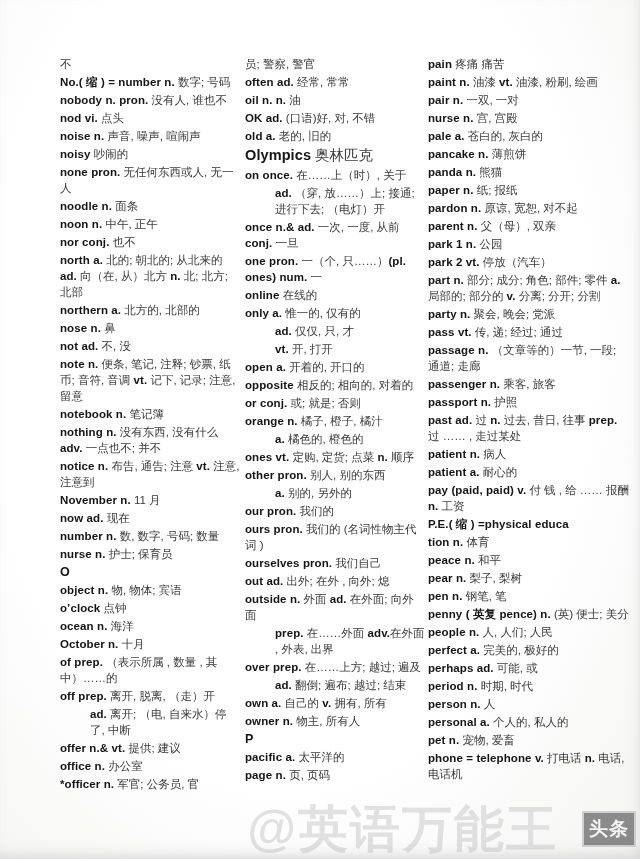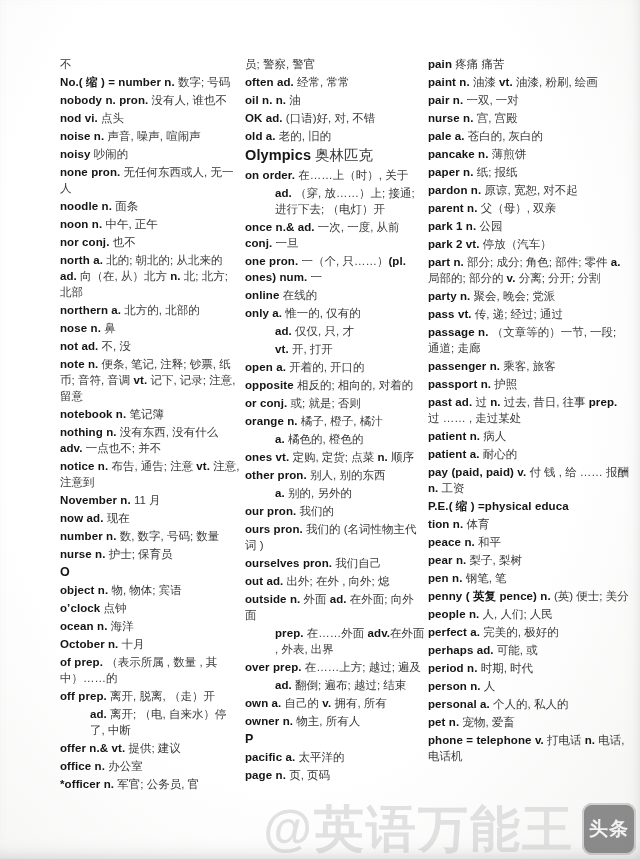--- a/index.html
+++ b/index.html
@@ -33,36 +33,36 @@
     font-weight:bold;
     color:#151515;
     letter-spacing:.1px;
   }
   p.entry.indent{padding-left:30px;}
   p.entry.big{font-size:14.5px;line-height:19px;}
   p.entry.header{font-weight:bold;color:#151515;font-size:12.5px;margin-top:2px;}
   .watermark{
     position:absolute;
     right:4px;bottom:2px;
-    display:flex;align-items:center;gap:8px;
+    display:flex;align-items:center;gap:24px;
     pointer-events:none;
   }
   .wm-text{
     font-size:50px;
     font-weight:bold;
     color:rgba(175,175,175,0.38);
     text-shadow:0 0 1px rgba(255,255,255,0.8);
     letter-spacing:2px;
     line-height:56px;
     white-space:nowrap;
   }
   .wm-badge{
-    width:54px;height:52px;
+    width:54px;height:36px;
     background:#8b8b8b;
-    border-radius:10px;
+    border-radius:2px;
     display:flex;align-items:center;justify-content:center;
     color:#f2f2f2;
     font-size:19px;font-weight:bold;
     letter-spacing:1px;
     box-shadow:0 0 0 2px rgba(255,255,255,0.6) inset;
   }
   .photo-edge{
     position:absolute;left:0;top:0;right:0;bottom:0;
     box-shadow:inset 0 -14px 18px -14px rgba(120,120,120,0.35),
                inset -10px 0 16px -12px rgba(150,150,150,0.25);
@@ -108,21 +108,21 @@
       <p class="entry"><span class="w">office n.</span><span>  办公室</span></p>
       <p class="entry"><span class="w">*officer  n.</span><span>  军官; 公务员, 官</span></p>
     </div>
   <div class="col col-1">
       <p class="entry"><span>员; 警察, 警官</span></p>
       <p class="entry"><span class="w">often ad.</span><span>  经常, 常常</span></p>
       <p class="entry"><span class="w">oil n. n.</span><span>  油</span></p>
       <p class="entry"><span class="w">OK   ad.</span><span>  (口语)好, 对, 不错</span></p>
       <p class="entry"><span class="w">old a.</span><span>  老的, 旧的</span></p>
       <p class="entry big"><span class="w">Olympics</span><span>  奥林匹克</span></p>
-      <p class="entry"><span class="w">on  order.</span><span>  在……上（时）, 关于</span></p>
+      <p class="entry"><span class="w">on  once.</span><span>  在……上（时）, 关于</span></p>
       <p class="entry indent"><span class="w">ad.</span><span>  （穿, 放……）上; 接通; 进行下去;  （电灯）开</span></p>
       <p class="entry"><span class="w">once n.&amp;  ad.</span><span>  一次, 一度, 从前  </span><span class="w">conj.</span><span>  一旦</span></p>
       <p class="entry"><span class="w">one pron.</span><span>  一（个, 只……）</span><span class="w">(pl. ones) num.</span><span>  一</span></p>
       <p class="entry"><span class="w">online</span><span>  在线的</span></p>
       <p class="entry"><span class="w">only a.</span><span>  惟一的, 仅有的</span></p>
       <p class="entry indent"><span class="w">ad.</span><span>  仅仅, 只, 才</span></p>
       <p class="entry indent"><span class="w">vt.</span><span>  开, 打开</span></p>
       <p class="entry"><span class="w">open   a.</span><span>  开着的, 开口的</span></p>
       <p class="entry"><span class="w">opposite</span><span>  相反的; 相向的, 对着的</span></p>
       <p class="entry"><span class="w">or conj.</span><span>  或; 就是; 否则</span></p>
@@ -145,20 +145,21 @@
       <p class="entry"><span class="w">pacific a.</span><span>  太平洋的</span></p>
       <p class="entry"><span class="w">page n.</span><span>  页, 页码</span></p>
     </div>
   <div class="col col-2">
       <p class="entry"><span class="w">pain</span><span>  疼痛  痛苦</span></p>
       <p class="entry"><span class="w">paint n.</span><span>  油漆  </span><span class="w">vt.</span><span>  油漆, 粉刷, 绘画</span></p>
       <p class="entry"><span class="w">pair n.</span><span>  一双, 一对</span></p>
       <p class="entry"><span class="w">nurse n.</span><span>  宫, 宫殿</span></p>
       <p class="entry"><span class="w">pale a.</span><span>  苍白的, 灰白的</span></p>
       <p class="entry"><span class="w">pancake n.</span><span>  薄煎饼</span></p>
+      <p class="entry"><span class="w">panda n.</span><span>  熊猫</span></p>
       <p class="entry"><span class="w">paper n.</span><span>  纸; 报纸</span></p>
       <p class="entry"><span class="w">pardon n.</span><span>  原谅,  宽恕, 对不起</span></p>
       <p class="entry"><span class="w">parent n.</span><span>  父（母）, 双亲</span></p>
       <p class="entry"><span class="w">park 1 n.</span><span>  公园</span></p>
       <p class="entry"><span class="w">park 2 vt.</span><span>  停放（汽车）</span></p>
       <p class="entry"><span class="w">part n.</span><span>  部分; 成分; 角色; 部件; 零件  </span><span class="w">a.</span><span>  局部的; 部分的   </span><span class="w">v.</span><span>  分离; 分开; 分割</span></p>
       <p class="entry"><span class="w">party n.</span><span>  聚会, 晚会; 党派</span></p>
       <p class="entry"><span class="w">pass vt.</span><span>  传, 递; 经过; 通过</span></p>
       <p class="entry"><span class="w">passage n.</span><span>  （文章等的）一节, 一段; 通道;    走廊</span></p>
       <p class="entry"><span class="w">passenger n.</span><span>  乘客, 旅客</span></p>

